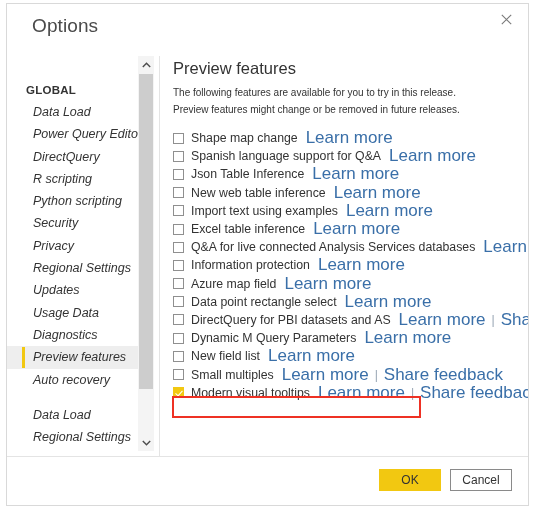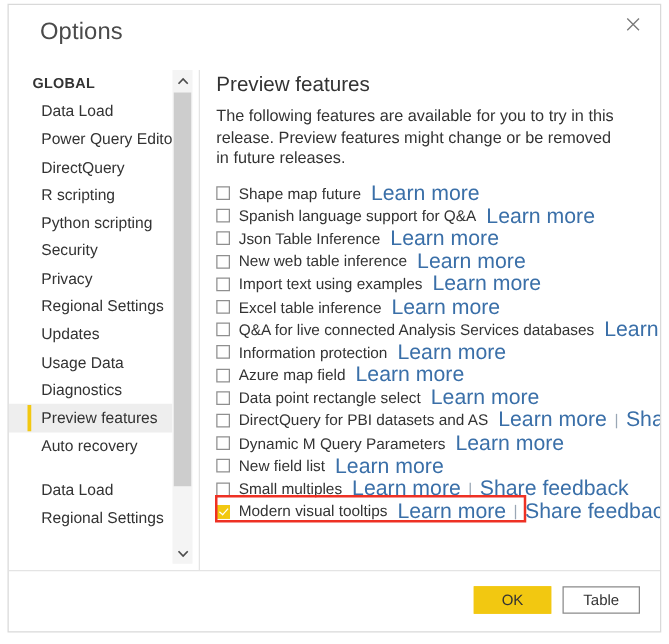--- a/index.html
+++ b/index.html
@@ -69,30 +69,32 @@
   }
   .nav-group-title {
     font-size: 11.5px;
     font-weight: bold;
     color: #333333;
     letter-spacing: 0.25px;
     padding: 0 0 0 19px;
     height: 22px;
     line-height: 22px;
     white-space: nowrap;
+    margin-top: 23px;
   }
   .nav-item {
     position: relative;
     height: 22.3px;
     line-height: 22.3px;
     padding-left: 26px;
     font-size: 12.5px;
     color: #333333;
     white-space: nowrap;
     cursor: pointer;
+    font-style: italic;
   }
   .nav-item.selected {
     background: #eeeeee;
   }
   .nav-item.selected::before {
     content: "";
     position: absolute;
     left: 15px;
     top: 1px;
     bottom: 1px;
@@ -151,21 +153,21 @@
     width: 345px;
   }
   #content-heading {
     font-size: 16.5px;
     color: #333333;
     font-weight: 400;
     margin: 0 0 7px 0;
     white-space: nowrap;
   }
   #content-description {
-    font-size: 13px;
+    font-size: 10px;
     color: #333333;
     line-height: 16.5px;
     width: 320px;
     margin-bottom: 11px;
   }
 
   .feature-row {
     position: relative;
     display: flex;
     align-items: center;
@@ -313,21 +315,21 @@
   </div>
 
   <div id="panel-divider"></div>
 
   <div id="content">
     <div id="content-heading">Preview features</div>
     <div id="content-description">The following features are available for you to try in this release. Preview features might change or be removed in future releases.</div>
     <div id="feature-list">
         <div class="feature-row">
           <div class="checkbox"></div>
-          <span class="feature-label">Shape map future</span>
+          <span class="feature-label">Shape map change</span>
           <span class="link">Learn more</span>
         </div>
         <div class="feature-row">
           <div class="checkbox"></div>
           <span class="feature-label">Spanish language support for Q&amp;A</span>
           <span class="link">Learn more</span>
         </div>
         <div class="feature-row">
           <div class="checkbox"></div>
           <span class="feature-label">Json Table Inference</span>
@@ -400,16 +402,16 @@
           <span class="link">Share feedback</span>
         </div>
       </div>
   </div>
 
   <div id="highlight-box"></div>
 
   <div id="footer-divider"></div>
   <div id="footer">
     <div class="btn primary">OK</div>
-    <div class="btn secondary">Table</div>
+    <div class="btn secondary">Cancel</div>
   </div>
 
 </div>
 
 </body></html>

